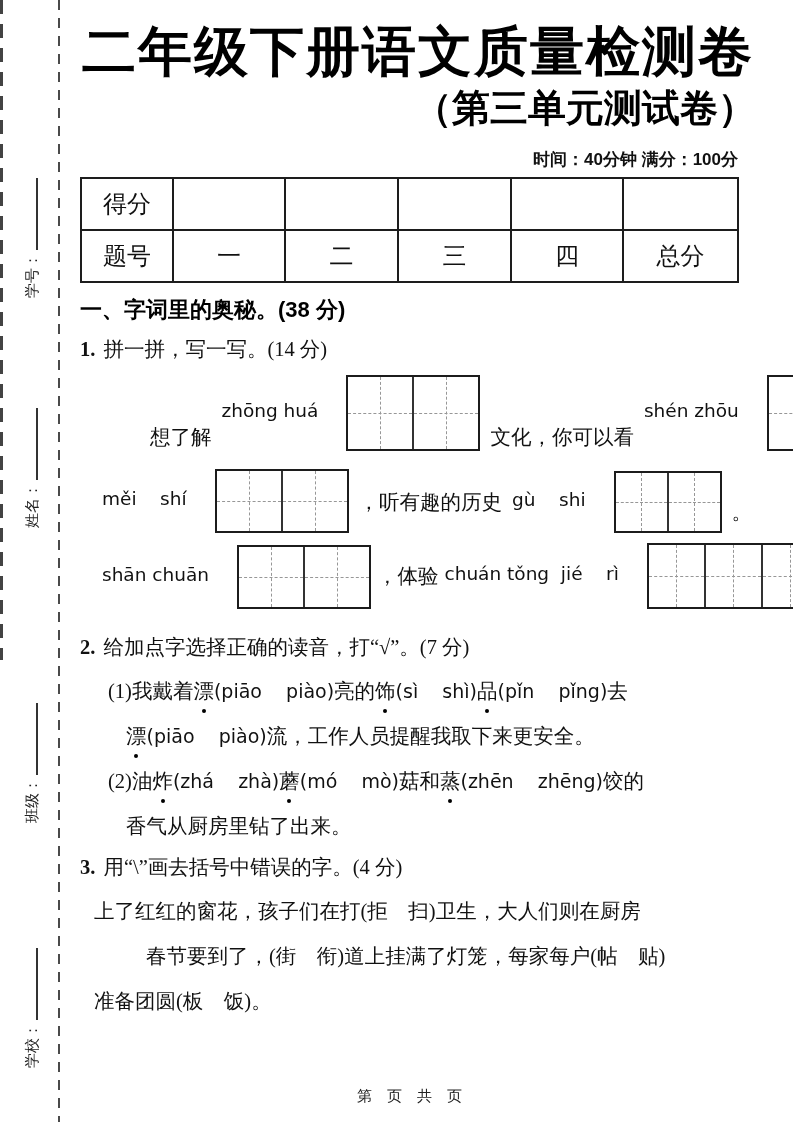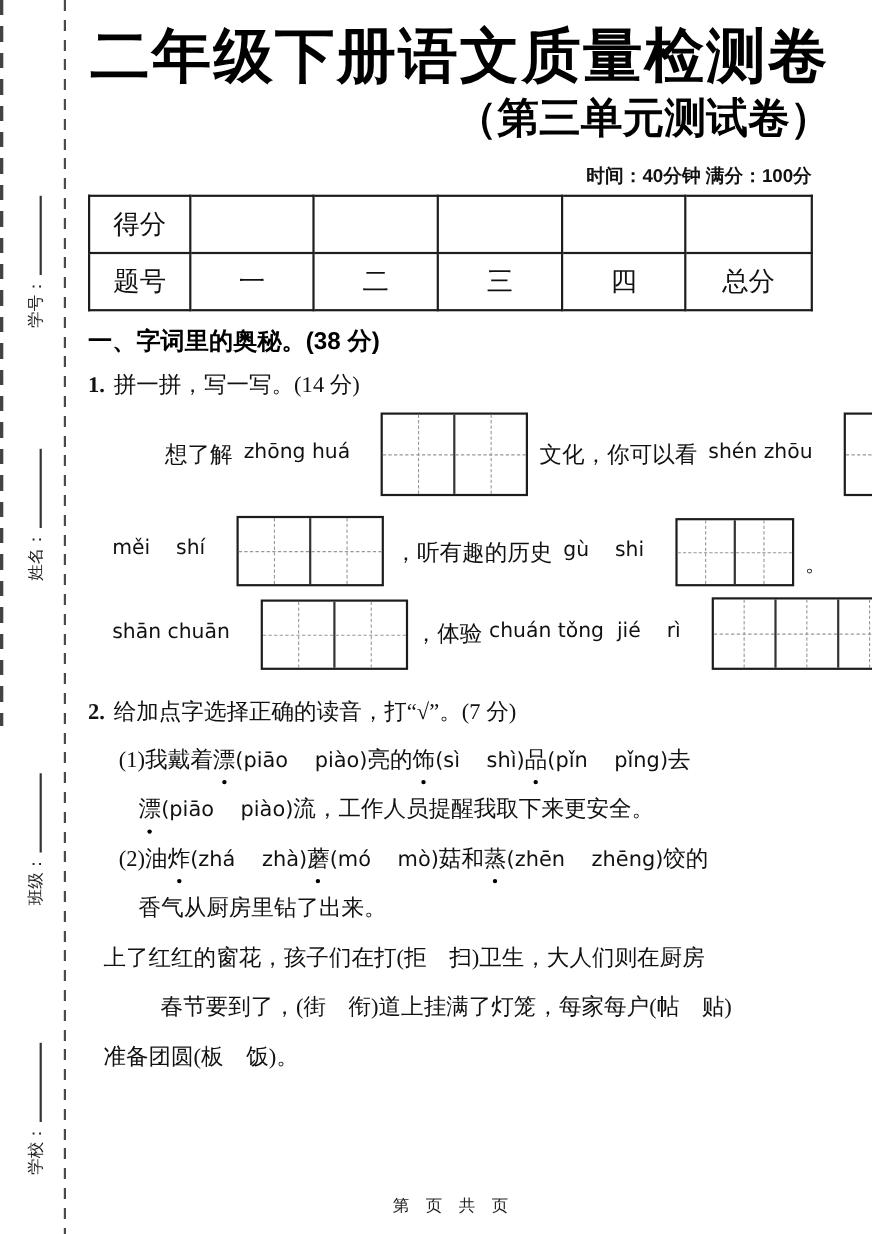--- a/index.html
+++ b/index.html
@@ -65,21 +65,21 @@
   .q-line{margin-top:10px;font-size:20.5px;white-space:pre;}
   .qnum{font-weight:700;font-family:"Liberation Serif","DejaVu Serif",serif;}
   .q-text{margin-left:8px;}
 
   
   .pyrow{display:flex;align-items:flex-end;gap:10px;white-space:pre;}
   .row1{margin-top:12px;margin-left:70px;}
   .row2{margin-top:10px;margin-left:22px;gap:6px;}
   .row3{margin-top:18px;margin-left:22px;}
   .rowtext{font-size:20.5px;}
-  .row1 .rowtext{margin-bottom:24px;}
+  .row1 .rowtext{}
   .row2 .rowtext{margin-bottom:19px;}
   .row3 .rowtext{margin-bottom:17px;}
   .row3 .period{margin-bottom:7px;}
   .pybox{display:inline-flex;flex-direction:row;align-items:center;gap:28px;}
   .pinyin{
     font-family:"DejaVu Sans","Liberation Sans",sans-serif;
     font-size:18.5px;color:#111;margin-bottom:4px;white-space:pre;
   }
   .tian{display:inline-flex;border:2.5px solid #1c1c1c;background:#fff;}
   .tian .cell{position:relative;display:block;}
@@ -216,20 +216,21 @@
       <span class="rowtext">的风俗，尝地道的</span>
     </div>
 
     <div class="q-line q2head"><span class="qnum">2.</span><span class="q-text">给加点字选择正确的读音，打“√”。(7 分)</span></div>
 
     <div class="bodyline ind1"><span>(1)我戴着</span><span class="dot">漂</span><span class="py">(piāo    piào)</span><span>亮的</span><span class="dot">饰</span><span class="py">(sì    shì)</span><span class="dot">品</span><span class="py">(pǐn    pǐng)</span><span>去</span></div>
     <div class="bodyline ind2"><span class="dot">漂</span><span class="py">(piāo    piào)</span><span>流，工作人员提醒我取下来更安全。</span></div>
     <div class="bodyline ind1"><span>(2)油</span><span class="dot">炸</span><span class="py">(zhá    zhà)</span><span class="dot">蘑</span><span class="py">(mó    mò)</span><span>菇和</span><span class="dot">蒸</span><span class="py">(zhēn    zhēng)</span><span>饺的</span></div>
     <div class="bodyline ind2"><span>香气从厨房里钻了出来。</span></div>
 
+    <div class="q-line q3head"><span class="qnum">3.</span><span class="q-text">用“\”画去括号中错误的字。(4 分)</span></div>
 
     <div class="para">
       <div class="bodyline">上了红红的窗花，孩子们在打(拒　扫)卫生，大人们则在厨房</div>
       <div class="bodyline first">春节要到了，(街　衔)道上挂满了灯笼，每家每户(帖　贴)</div>
       <div class="bodyline">准备团圆(板　饭)。</div>
     </div>
 
   </div>
 
   <div class="footer">第　页　共　页</div>

